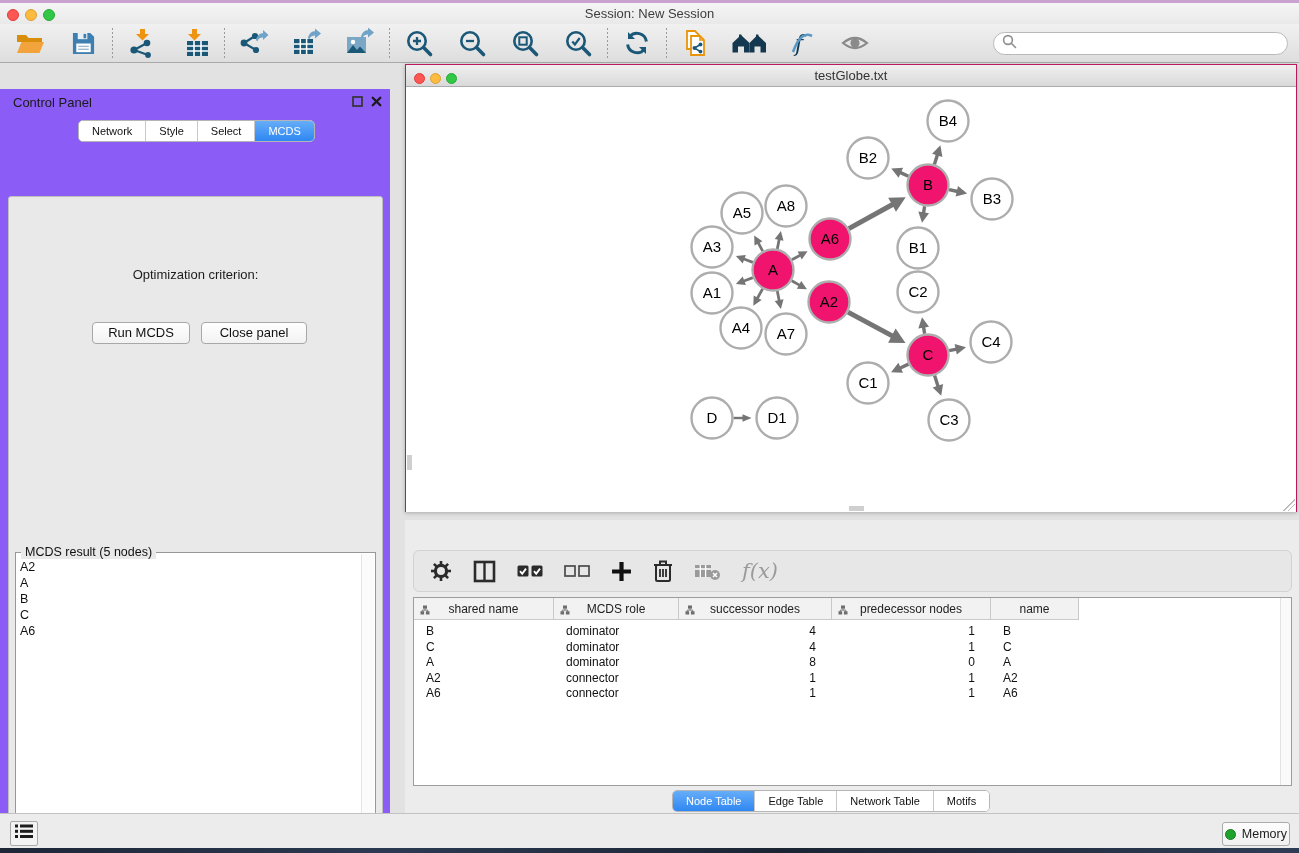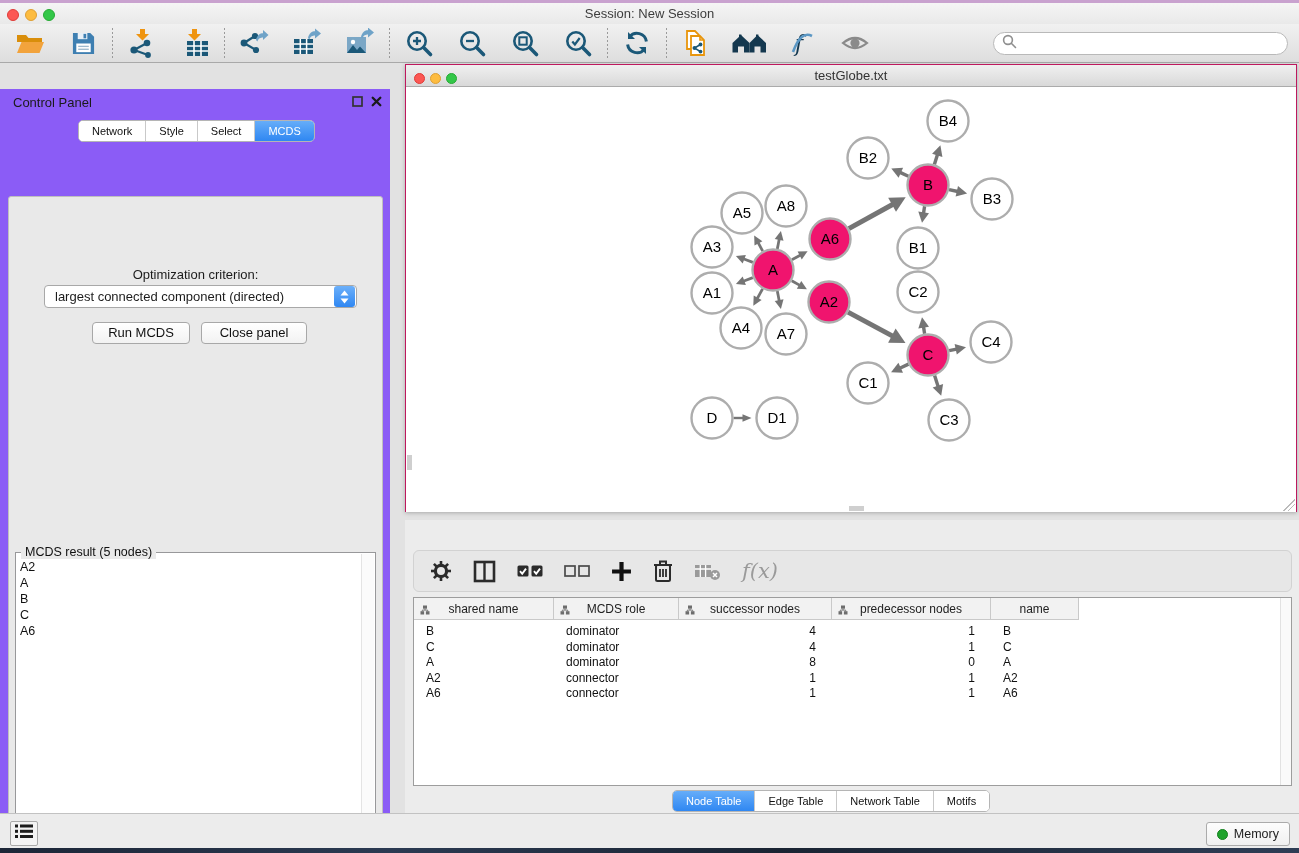--- a/index.html
+++ b/index.html
@@ -80,21 +80,21 @@
   .dt-hcell .sorticon { position:absolute; left:6px; top:6px; }
   .dt-cell { position:absolute; font-size:12px; color:#111; height:15.6px; line-height:15.6px; white-space:nowrap; }
   .dt-scroll { position:absolute; right:0; top:0; bottom:0; width:11px; background:#fafafa; border-left:1px solid #e2e2e2; }
   .tp-tabs { left:267px; top:270px; height:22px; }
 
   
   .statusbar { left:0; top:813px; width:1299px; height:35px; background:#ececec; border-top:1px solid #c2c2c2; }
   .sb-listbtn { position:absolute; left:10px; top:7px; width:28px; height:25px; background:#f3f3f3;
                 border:1px solid #a9a9a9; border-radius:2px; display:flex; align-items:center; justify-content:center; }
   .sb-memory { position:absolute; right:9px; top:8px; height:24px; background:linear-gradient(#fdfdfd,#f0f0f0);
-               border:1px solid #ababab; border-radius:3px; display:flex; align-items:center; gap:6px; padding:0 10px; font-size:12.5px; }
+               border:1px solid #ababab; border-radius:3px; display:flex; align-items:center; gap:6px; padding:0 2px; font-size:12.5px; }
   .mem-dot { width:11px; height:11px; border-radius:50%; background:#1fa32c; border:1px solid #15801f; }
   .bottom-strip { left:0; top:848px; width:1299px; height:5px;
                   background:linear-gradient(90deg,#1c2637,#2b3a52 30%,#1a2433 60%,#2e3d55); }
 </style>
 </head>
 <body>
 
 <div class="abs top-strip"></div>
 
 <div class="abs titlebar">
@@ -271,31 +271,20 @@
     </span>
   </div>
   <div class="seg-tabs cp-tabs" id="cp-tabs">
       <span class="seg-tab">Network</span>
       <span class="seg-tab">Style</span>
       <span class="seg-tab">Select</span>
       <span class="seg-tab active">MCDS</span>
     </div>
   <div class="cp-body">
     <div class="abs opt-label">Optimization criterion:</div>
-    <div class="abs dropdown">
-      <span class="dd-value">largest connected component (directed)</span>
-      <span class="dd-stepper">
-        <svg width="9" height="6" viewBox="0 0 9 6">
-            <path d="M0.5 5.5 L4.5 0.5 L8.5 5.5z" fill="#fff"></path>
-          </svg>
-        <svg width="9" height="6" viewBox="0 0 9 6">
-            <path d="M0.5 0.5 L4.5 5.5 L8.5 0.5z" fill="#fff"></path>
-          </svg>
-      </span>
-    </div>
     <div class="btn" style="left:83px;top:125px;width:98px;">Run MCDS</div>
     <div class="btn" style="left:192px;top:125px;width:106px;">Close panel</div>
     <div class="result-box">
       <span class="result-legend">MCDS result (5 nodes)</span>
       <div class="result-list" id="result-list">
           <div class="result-item">A2</div>
           <div class="result-item">A</div>
           <div class="result-item">B</div>
           <div class="result-item">C</div>
           <div class="result-item">A6</div>

